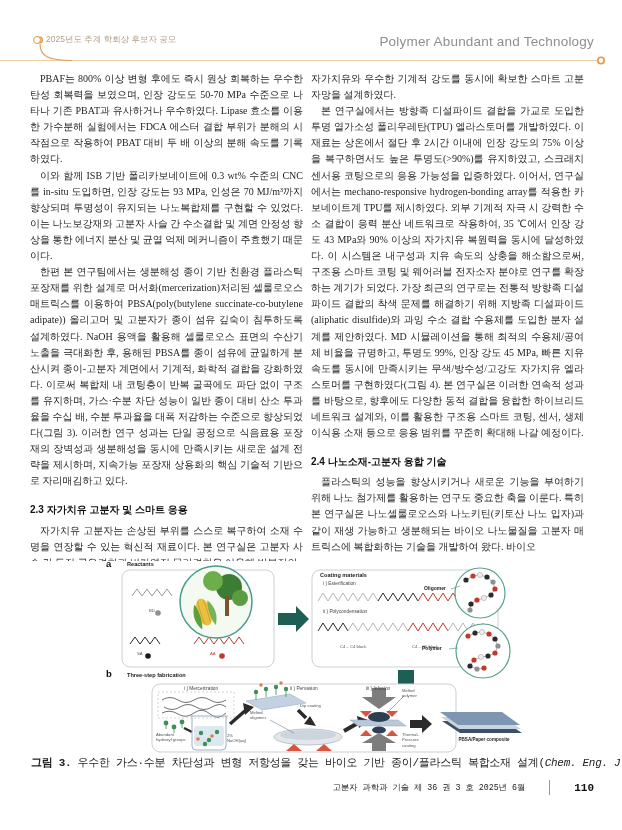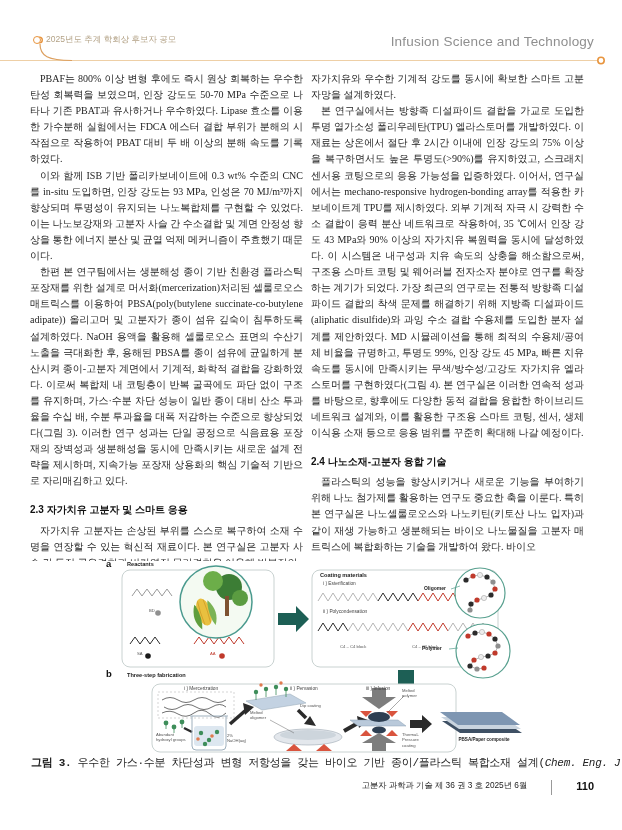--- a/index.html
+++ b/index.html
@@ -29,43 +29,43 @@
   .panel-letter{font-family:"Liberation Sans",sans-serif;font-weight:bold;font-size:9.5px;color:#111;}
   .tiny{font-size:4.2px;color:#555;}
   .red{color:#c0392b;}
 
   
   .caption{position:absolute;left:31px;top:755px;width:562px;font-family:Liberation Mono, monospace;
     font-size:11px;letter-spacing:-.3px;color:#222;white-space:nowrap;}
   .caption .cl{font-weight:bold;}
   .caption .it{font-style:italic;}
   .caption .bd{font-weight:bold;}
-  .footer{position:absolute;right:28px;top:780px;display:flex;align-items:flex-start;
-    font-family:Liberation Sans, sans-serif;gap:17px;}
+  .footer{position:absolute;right:28px;top:780px;display:flex;align-items:center;
+    font-family:Liberation Mono, monospace;gap:17px;}
   .finfo{font-size:8.3px;color:#222;}
   .fdiv{width:1px;height:15px;background:#999;margin:0 7px;}
   .fpage{font-size:11px;font-weight:bold;color:#111;}
 </style>
 </head>
 <body>
 
 <div class="page">
 
   <svg class="hline-svg" width="622" height="70">
     <line x1="0" y1="60.5" x2="597" y2="60.5" stroke="#eecfa6" stroke-width="1"></line>
     <path d="M40,44 C40,56 48,60.5 72,60.5" stroke="#dda05f" fill="none" stroke-width="1.2"></path>
     <circle cx="601" cy="60.5" r="3.2" stroke="#e8953f" stroke-width="1.6" fill="#fff"></circle>
     <circle cx="39.5" cy="40" r="2.8" stroke="#e8953f" stroke-width="1.4" fill="#fff"></circle>
   </svg>
 
   <div class="header-badge">
     <span class="ring"></span>
     <span>2025년도 추계 학회상 후보자 공모</span>
   </div>
-  <div class="journal-title">Infusion Science and Technology</div>
+  <div class="journal-title">Polymer Abundant and Technology</div>
 
   <div class="content">
     <div class="col">
       <p class="ind">PBAF는 800% 이상 변형 후에도 즉시 원상 회복하는 우수한 탄성 회복력을 보였으며, 인장 강도도 50-70 MPa 수준으로 나타나 기존 PBAT과 유사하거나 우수하였다. Lipase 효소를 이용한 가수분해 실험에서는 FDCA 에스터 결합 부위가 분해의 시작점으로 작용하여 PBAT 대비 두 배 이상의 분해 속도를 기록하였다.</p>
       <p class="ind">이와 함께 ISB 기반 폴리카보네이트에 0.3 wt% 수준의 CNC를 in-situ 도입하면, 인장 강도는 93 MPa, 인성은 70 MJ/m³까지 향상되며 투명성이 유지되는 나노복합체를 구현할 수 있었다. 이는 나노보강재와 고분자 사슬 간 수소결합 및 계면 안정성 향상을 통한 에너지 분산 및 균열 억제 메커니즘이 주효했기 때문이다.</p>
       <p class="ind">한편 본 연구팀에서는 생분해성 종이 기반 친환경 플라스틱 포장재를 위한 설계로 머서화(mercerization)처리된 셀룰로오스 매트릭스를 이용하여 PBSA(poly(butylene succinate-co-butylene adipate)) 올리고머 및 고분자가 종이 섬유 깊숙이 침투하도록 설계하였다. NaOH 용액을 활용해 셀룰로오스 표면의 수산기 노출을 극대화한 후, 용해된 PBSA를 종이 섬유에 균일하게 분산시켜 종이-고분자 계면에서 기계적, 화학적 결합을 강화하였다. 이로써 복합체 내 코팅층이 반복 굴곡에도 파단 없이 구조를 유지하며, 가스·수분 차단 성능이 일반 종이 대비 산소 투과율을 수십 배, 수분 투과율을 대폭 저감하는 수준으로 향상되었다(그림 3). 이러한 연구 성과는 단일 공정으로 식음료용 포장재의 장벽성과 생분해성을 동시에 만족시키는 새로운 설계 전략을 제시하며, 지속가능 포장재 상용화의 핵심 기술적 기반으로 자리매김하고 있다.</p>
       <h2>2.3 자가치유 고분자 및 스마트 응용</h2>
       <p class="ind">자가치유 고분자는 손상된 부위를 스스로 복구하여 소재 수명을 연장할 수 있는 혁신적 재료이다. 본 연구실은 고분자 사슬 간 동적 공유결합과 비가역적 물리결합을 이용해 반복적인</p>
     </div>
     <div class="col">

